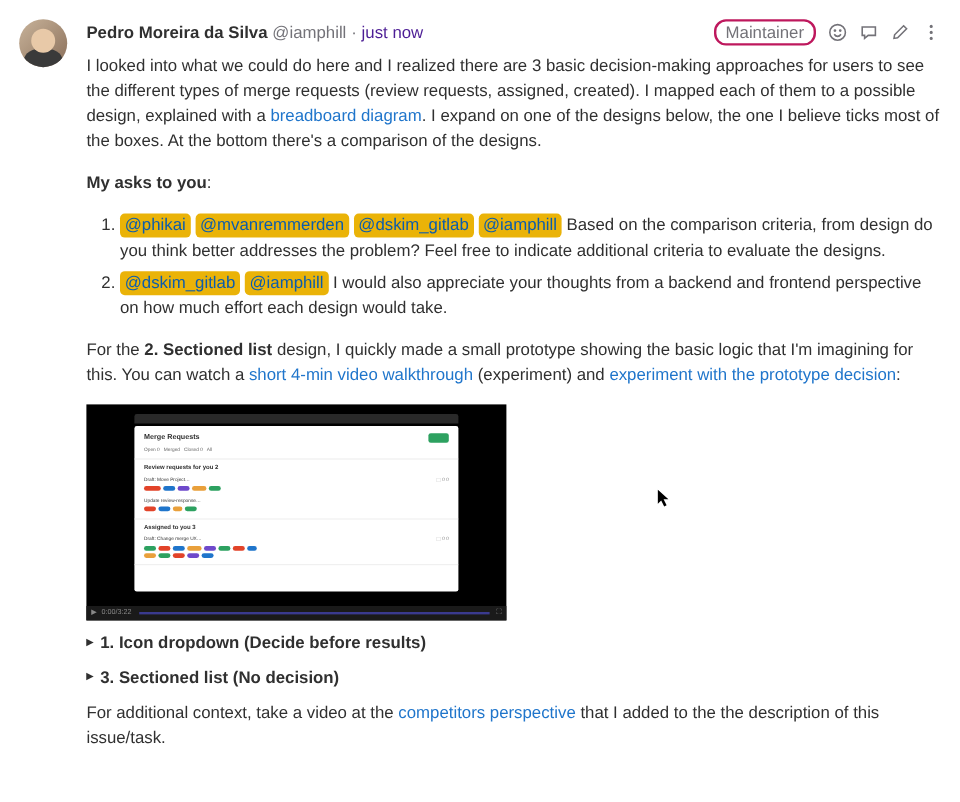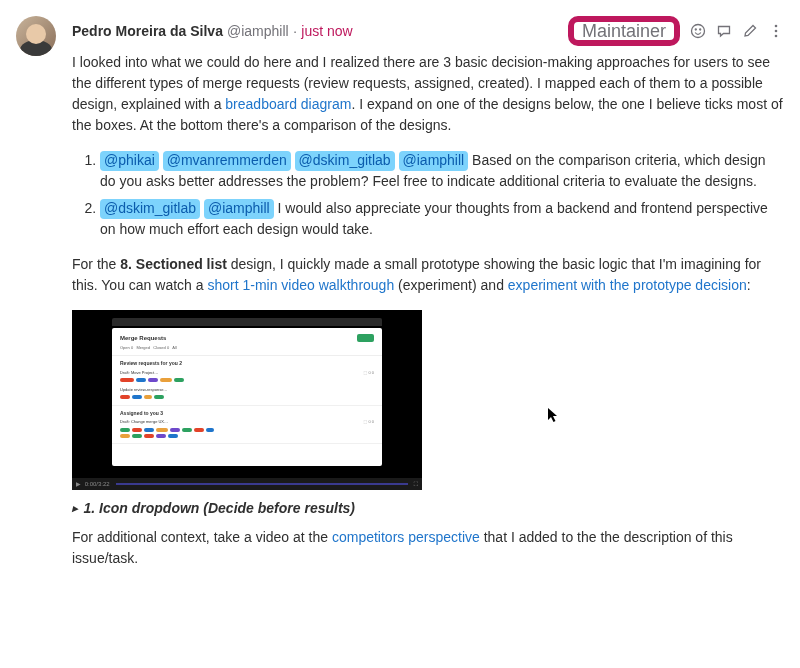--- a/index.html
+++ b/index.html
@@ -46,40 +46,40 @@
     display: flex;
     align-items: center;
     justify-content: space-between;
     gap: 8px;
     margin-bottom: 6px;
   }
   .author-line { display: flex; align-items: baseline; gap: 4px; flex-wrap: wrap;}
   .author-name { font-weight: 600; color: #303030; }
   .handle { color: #737278; }
   .dot { color: #737278; }
-  .time { color: #be185d; }
+  .time { color: #4c1d95; }
   .header-actions { display: flex; align-items: center; gap: 10px; color: #737278; }
   .badge {
-    border: 6px solid #be185d;
+    border: 2px solid #be185d;
     border-radius: 10px;
     padding: 0 8px;
-    font-size: 18px;
+    font-size: 14px;
     line-height: 18px;
     color: #737278;
   }
   .icon-btn {
     width: 16px; height: 16px;
     color: #737278;
     cursor: pointer;
   }
   .content p { margin: 0 0 14px 0; }
   .content a, .link { color: #1f75cb; text-decoration: none; cursor:pointer;}
   .mention {
     color: #0b5cad;
-    background: #7dd3fc;
+    background: #eab308;
     border-radius: 4px;
     padding: 0 4px;
     cursor:pointer;
     display:inline-block;
     line-height:1.4;
   }
   ol { margin: 0 0 14px 0; padding-left: 28px; }
   ol li { margin-bottom: 6px; }
   strong { font-weight: 600; }
   .video {
@@ -107,21 +107,21 @@
     font-size:6px; color:#888;
   }
   .video-controls .bar{ flex:1; height:2px; background:#3a3a8f; margin:0 6px;}
   .vc-title{font-weight:600; font-size:6px; padding:6px 8px 2px 8px;}
   .vc-tabs{font-size:4px; color:#666; padding:0 8px 4px 8px; border-bottom:1px solid #eee;}
   .vc-green{ float:right; background:#2da160; color:#fff; padding:1px 4px; border-radius:2px; font-size:4px;}
   .vc-section{ padding:4px 8px; border-bottom:1px solid #f0f0f0;}
   .vc-sec-title{ font-weight:600; font-size:5px; margin-bottom:2px;}
   .vc-line{ font-size:4px; color:#333; margin-bottom:2px;}
   .pill{ display:inline-block; height:4px; border-radius:2px; margin-right:2px; vertical-align:middle;}
-  details { margin: 8px 0; font-style: italic; }
+  details { margin: 8px 0; }
   summary {
     cursor: pointer;
     font-weight: 600;
     list-style: none;
     display: flex;
     align-items: center;
     gap: 6px;
   }
   summary::before {
     content: "▸";
@@ -168,38 +168,39 @@
             <circle cx="8" cy="13" r="1.3"></circle>
           </svg>
       </div>
     </div>
 
     <div class="content">
       <p>
         <span>I looked into what we could do here and I realized there are 3 basic decision-making approaches for users to see the different types of merge requests (review requests, assigned, created). I mapped each of them to a possible design, explained with a </span><a class="link">breadboard diagram</a><span>. I expand on one of the designs below, the one I believe ticks most of the boxes. At the bottom there's a comparison of the designs.</span>
       </p>
 
+      <p><strong>My asks to you</strong>:</p>
 
       <ol>
         <li>
           <span class="mention">@phikai</span>
           <span class="mention">@mvanremmerden</span>
           <span class="mention">@dskim_gitlab</span>
           <span class="mention">@iamphill</span>
-          <span> Based on the comparison criteria, which design do you asks better addresses the problem? Feel free to indicate additional criteria to evaluate the designs.</span>
+          <span> Based on the comparison criteria, from design do you think better addresses the problem? Feel free to indicate additional criteria to evaluate the designs.</span>
         </li>
         <li>
           <span class="mention">@dskim_gitlab</span>
           <span class="mention">@iamphill</span>
           <span> I would also appreciate your thoughts from a backend and frontend perspective on how much effort each design would take.</span>
         </li>
       </ol>
 
       <p>
-        <span>For the </span><strong>8. Sectioned list</strong><span> design, I quickly made a small prototype showing the basic logic that I'm imagining for this. You can watch a </span><a class="link">short 1-min video walkthrough</a><span> (experiment) and </span><a class="link">experiment with the prototype decision</a><span>:</span>
+        <span>For the </span><strong>2. Sectioned list</strong><span> design, I quickly made a small prototype showing the basic logic that I'm imagining for this. You can watch a </span><a class="link">short 4-min video walkthrough</a><span> (experiment) and </span><a class="link">experiment with the prototype decision</a><span>:</span>
       </p>
 
       <div class="video">
         <div class="video-header"></div>
         <div class="video-inner">
           <div class="vc-title"><span>Merge Requests</span><span class="vc-green">&nbsp;&nbsp;&nbsp;&nbsp;&nbsp;&nbsp;&nbsp;&nbsp;</span></div>
           <div class="vc-tabs">Open 0 &nbsp; Merged &nbsp; Closed 0 &nbsp; All</div>
           <div class="vc-section">
             <div class="vc-sec-title">Review requests for you 2</div>
             <div class="vc-line">Draft: Move Project… <span style="float:right;color:#888">⬚ 0 0</span></div>
@@ -218,20 +219,23 @@
           <span>▶</span>
           <span style="margin-left:4px">0:00/3:22</span>
           <div class="bar"></div>
           <span>⛶</span>
         </div>
       </div>
 
       <details>
           <summary>1. Icon dropdown (Decide before results)</summary>
         </details>
+      <details>
+          <summary>3. Sectioned list (No decision)</summary>
+        </details>
 
       <p>
         <span>For additional context, take a video at the </span><a class="link">competitors perspective</a><span> that I added to the the description of this issue/task.</span>
       </p>
 
     </div>
   </div>
 </div>
 
 <svg class="cursor" viewBox="0 0 12 16">

